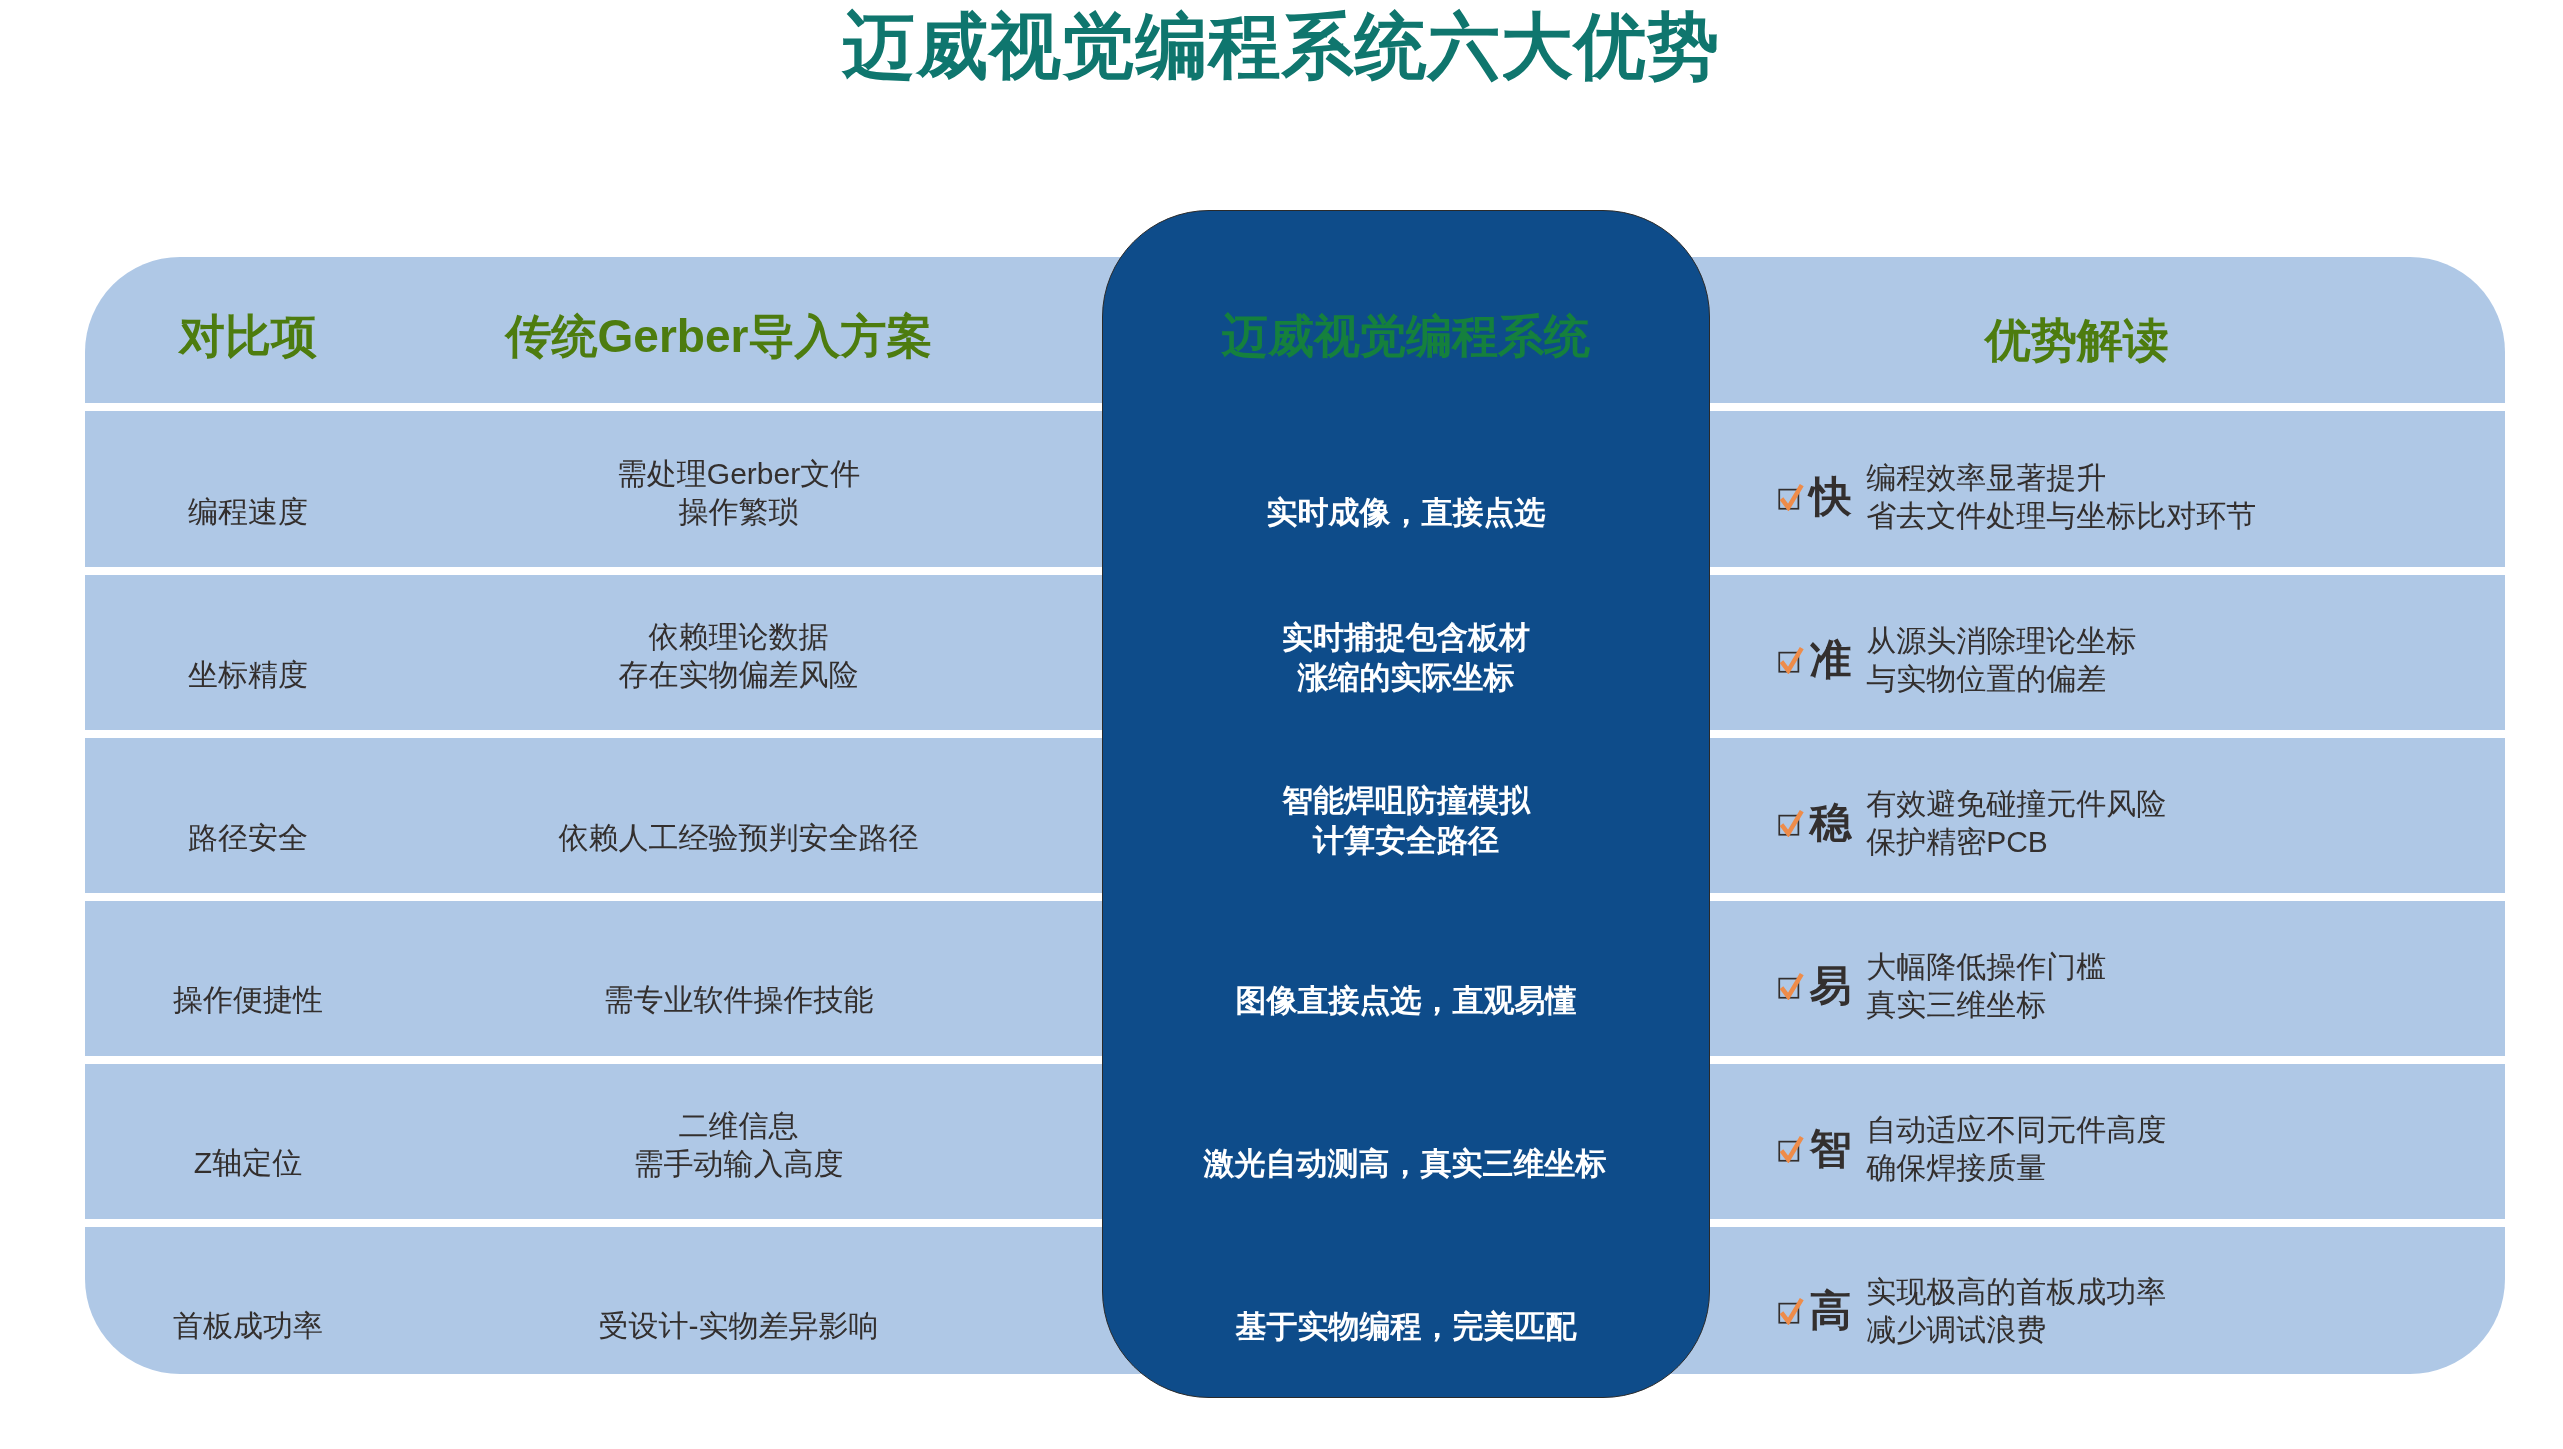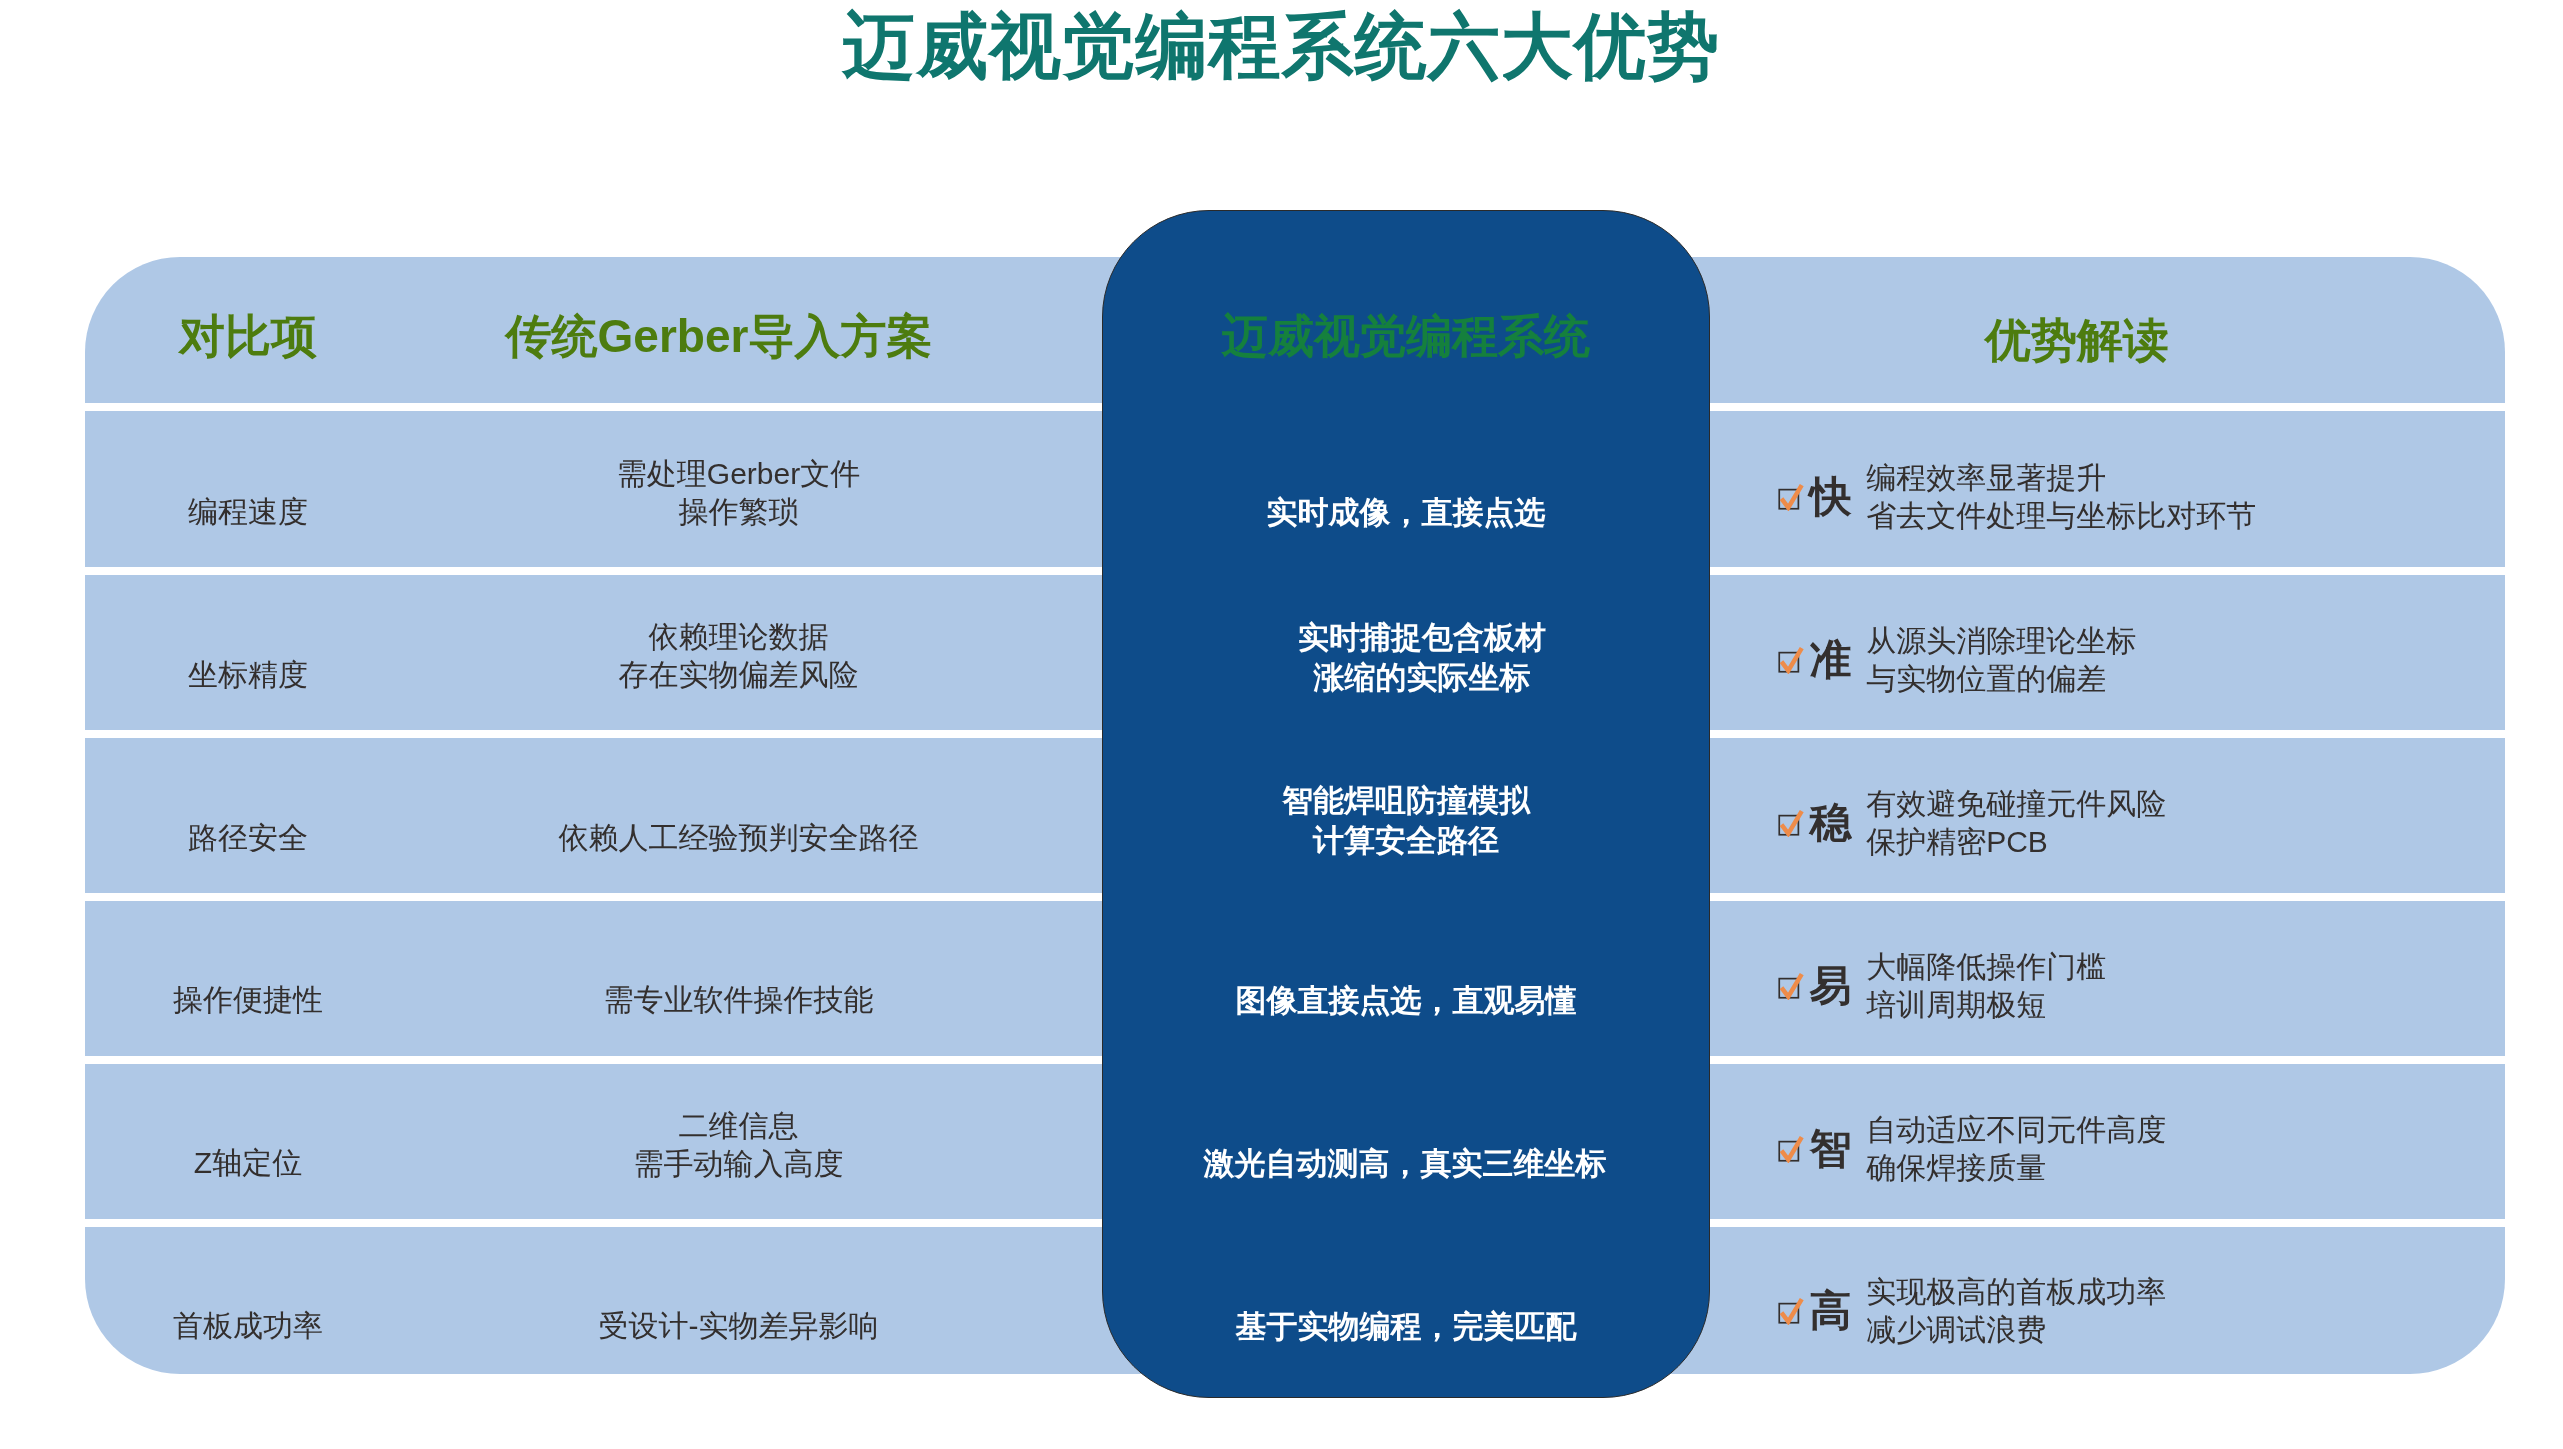--- a/index.html
+++ b/index.html
@@ -131,21 +131,21 @@
       </svg>
       <span class="adv-char">快</span>
     </span>
     <span class="adv-desc">编程效率显著提升
 省去文件处理与坐标比对环节</span>
   </div>
 
   <div class="cell" style="left:130px; top:656px; width:236px;">坐标精度</div>
   <div class="cell" style="left:413px; top:618px; width:651px;">依赖理论数据
 存在实物偏差风险</div>
-  <div class="cell-hl" style="left:1102px; top:618px; width:608px;margin-left:16px;">实时捕捉包含板材
+  <div class="cell-hl" style="left:1102px; top:618px; width:608px;">实时捕捉包含板材
 涨缩的实际坐标</div>
   <div class="adv" style="left:1777px; top:622px;">
     <span class="adv-key">
       <svg class="chk" viewBox="0 0 48 48">
         <rect x="4" y="10" width="34" height="34" fill="none" stroke="#332F2E" stroke-width="3"></rect>
         <path d="M8 26 L20 42 L44 2" fill="none" stroke="#EE8C4A" stroke-width="8" stroke-linecap="butt"></path>
       </svg>
       <span class="adv-char">准</span>
     </span>
     <span class="adv-desc">从源头消除理论坐标
@@ -173,21 +173,21 @@
   <div class="cell-hl" style="left:1102px; top:981px; width:608px;">图像直接点选，直观易懂</div>
   <div class="adv" style="left:1777px; top:948px;">
     <span class="adv-key">
       <svg class="chk" viewBox="0 0 48 48">
         <rect x="4" y="10" width="34" height="34" fill="none" stroke="#332F2E" stroke-width="3"></rect>
         <path d="M8 26 L20 42 L44 2" fill="none" stroke="#EE8C4A" stroke-width="8" stroke-linecap="butt"></path>
       </svg>
       <span class="adv-char">易</span>
     </span>
     <span class="adv-desc">大幅降低操作门槛
-培训周期极短</span>
+真实三维坐标</span>
   </div>
 
   <div class="cell" style="left:130px; top:1144px; width:236px;">Z轴定位</div>
   <div class="cell" style="left:413px; top:1107px; width:651px;">二维信息
 需手动输入高度</div>
   <div class="cell-hl" style="left:1088px; top:1144px; width:634px;">激光自动测高，真实三维坐标</div>
   <div class="adv" style="left:1777px; top:1111px;">
     <span class="adv-key">
       <svg class="chk" viewBox="0 0 48 48">
         <rect x="4" y="10" width="34" height="34" fill="none" stroke="#332F2E" stroke-width="3"></rect>

